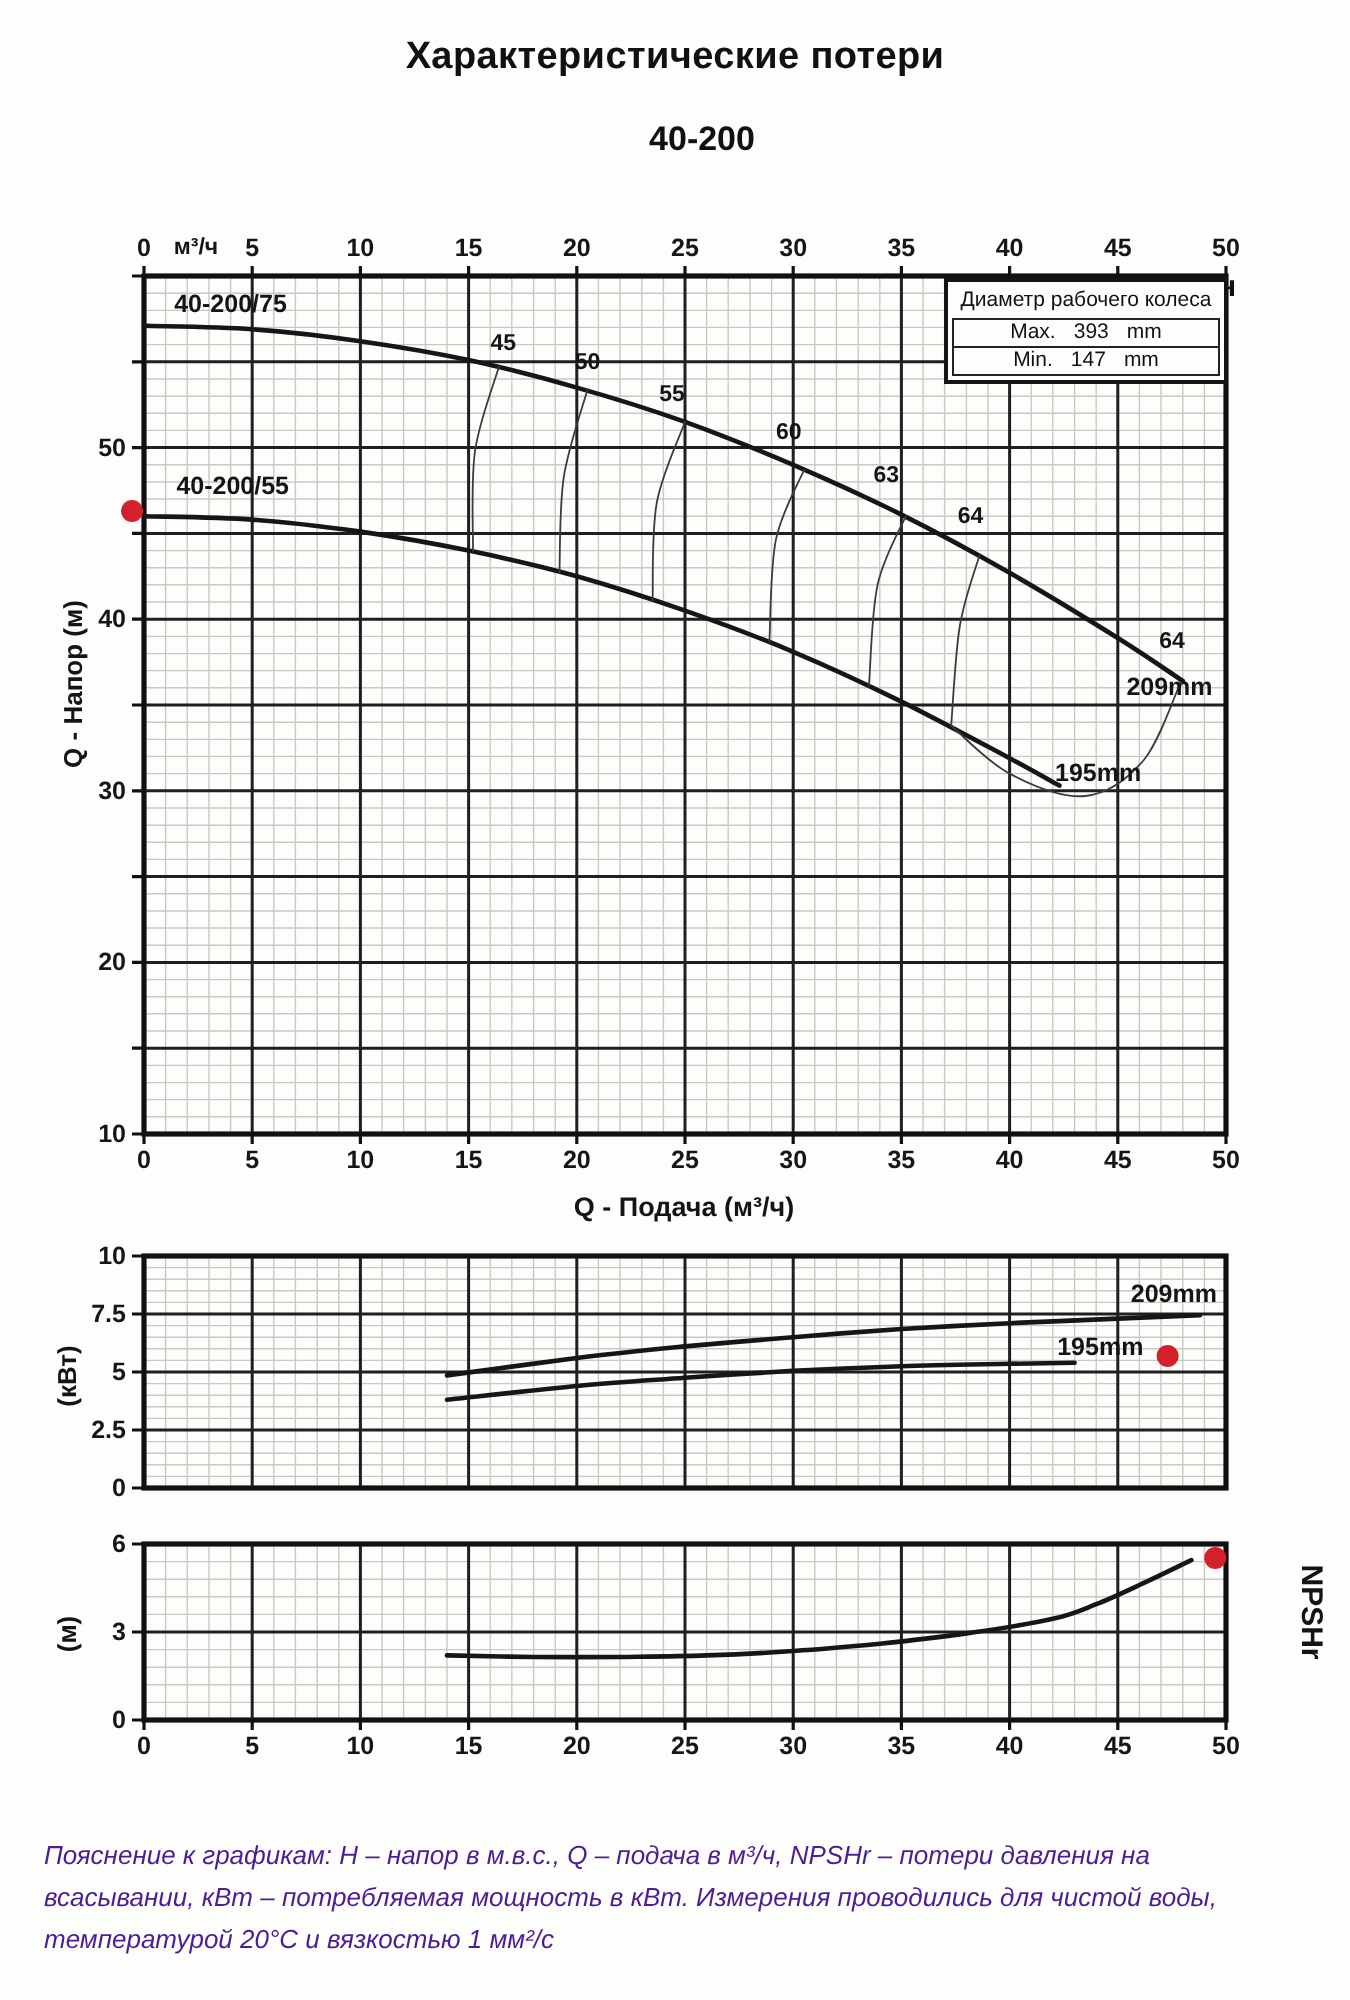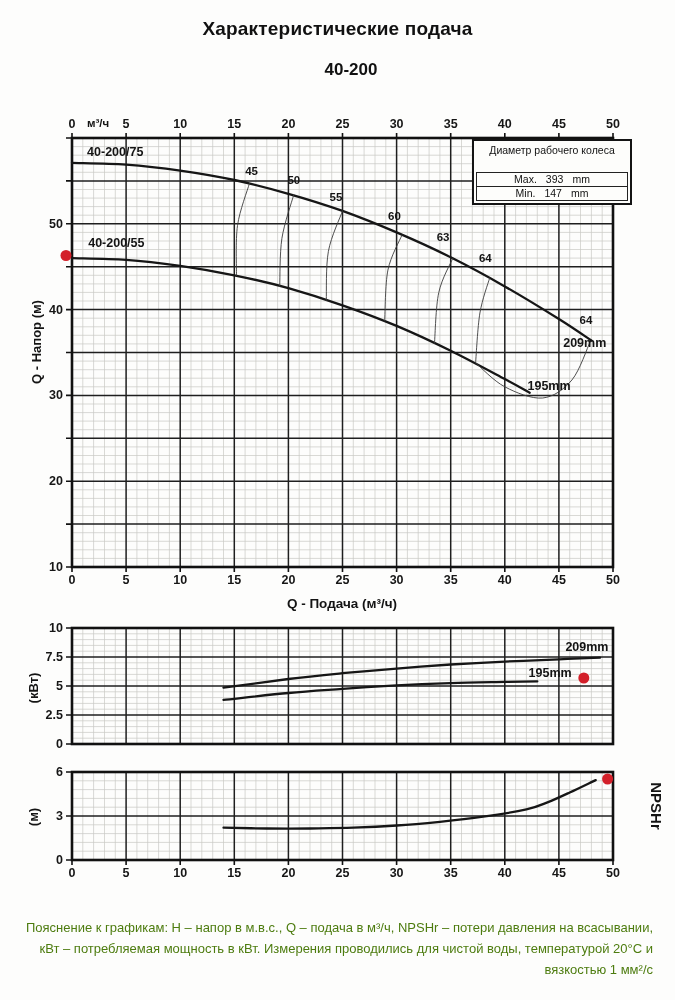--- a/index.html
+++ b/index.html
@@ -4,28 +4,28 @@
 <style>
   html,body{margin:0;padding:0;background:#ffffff;}
   #page{position:relative;width:675px;height:1000px;background:#fdfdfc;overflow:hidden;
         font-family:"Liberation Sans","DejaVu Sans",sans-serif;color:#111;}
   #charts{position:absolute;left:0;top:0;}
   .page-title{position:absolute;left:0;top:18px;width:675px;text-align:center;
               font-size:19px;font-weight:700;letter-spacing:.2px;}
   .model-title{position:absolute;left:16px;top:60px;width:670px;text-align:center;
                font-size:17px;font-weight:700;}
   .rpm-label{position:absolute;right:57px;top:88px;font-size:15px;font-weight:600;margin-top:47px;}
-  .legend{position:absolute;left:472px;top:139px;width:160px;background:#fdfdfb;
+  .legend{position:absolute;left:472px;top:139px;width:142px;background:#fdfdfb;
           border:2px solid #141414;box-sizing:border-box;font-size:10.5px;}
   .legend-title{text-align:center;padding:3px 0 2px;font-weight:500;}
-  .legend-rows{border:1.3px solid #222;margin:14px 2px 2px;}
+  .legend-rows{border:1.3px solid #222;margin:1px 2px 2px;}
   .legend-row{display:flex;justify-content:center;gap:9px;padding:0 0 1px;}
   .legend-row + .legend-row{border-top:1.3px solid #222;align-items:center;}
-  .caption{position:absolute;left:22px;top:918px;width:631px;text-align:right;
-           font-size:13px;line-height:1.6;color:#4d7c0f;}
+  .caption{position:absolute;left:22px;top:918px;width:631px;text-align:left;
+           font-size:13px;line-height:1.6;color:#4c1d95;font-style:italic;}
 </style>
 </head>
 <body>
 
 <div id="page">
   <svg id="charts" width="675" height="1000" viewBox="0 0 675 1000">
       <g>
         <path d="M82.8,138V567M93.6,138V567M104.5,138V567M115.3,138V567M136.9,138V567M147.7,138V567M158.6,138V567M169.4,138V567M191.0,138V567M201.8,138V567M212.7,138V567M223.5,138V567M245.1,138V567M255.9,138V567M266.8,138V567M277.6,138V567M299.2,138V567M310.0,138V567M320.9,138V567M331.7,138V567M353.3,138V567M364.1,138V567M375.0,138V567M385.8,138V567M407.4,138V567M418.2,138V567M429.1,138V567M439.9,138V567M461.5,138V567M472.3,138V567M483.2,138V567M494.0,138V567M515.6,138V567M526.4,138V567M537.3,138V567M548.1,138V567M569.7,138V567M580.5,138V567M591.4,138V567M602.2,138V567M72,558.4H613M72,549.8H613M72,541.3H613M72,532.7H613M72,515.5H613M72,506.9H613M72,498.4H613M72,489.8H613M72,472.6H613M72,464.0H613M72,455.5H613M72,446.9H613M72,429.7H613M72,421.1H613M72,412.6H613M72,404.0H613M72,386.8H613M72,378.2H613M72,369.7H613M72,361.1H613M72,343.9H613M72,335.3H613M72,326.8H613M72,318.2H613M72,301.0H613M72,292.4H613M72,283.9H613M72,275.3H613M72,258.1H613M72,249.5H613M72,241.0H613M72,232.4H613M72,215.2H613M72,206.6H613M72,198.1H613M72,189.5H613M72,172.3H613M72,163.7H613M72,155.2H613M72,146.6H613" stroke="#c9c9c4" stroke-width="0.7" fill="none"></path>
         <path d="M72.0,138V567M126.1,138V567M180.2,138V567M234.3,138V567M288.4,138V567M342.5,138V567M396.6,138V567M450.7,138V567M504.8,138V567M558.9,138V567M613.0,138V567M72,567.0H613M72,524.1H613M72,481.2H613M72,438.3H613M72,395.4H613M72,352.5H613M72,309.6H613M72,266.7H613M72,223.8H613M72,180.9H613M72,138.0H613" stroke="#1f1f1f" stroke-width="1.5" fill="none"></path>
         <rect x="72" y="138" width="541" height="429" fill="none" stroke="#111111" stroke-width="2.6"></rect>
@@ -118,21 +118,21 @@
         <text x="558.9" y="877" text-anchor="middle" font-size="12.5" font-weight="600" fill="#161616">45</text>
         <text x="613.0" y="877" text-anchor="middle" font-size="12.5" font-weight="600" fill="#161616">50</text>
         <text x="63" y="776.0" text-anchor="end" font-size="12.5" font-weight="600" fill="#161616">6</text>
         <text x="63" y="820.0" text-anchor="end" font-size="12.5" font-weight="600" fill="#161616">3</text>
         <text x="63" y="864.0" text-anchor="end" font-size="12.5" font-weight="600" fill="#161616">0</text>
         <text x="38" y="817" text-anchor="middle" font-size="13" font-weight="700" fill="#141414" transform="rotate(-90 38 817)">(м)</text>
         <text x="651" y="806" text-anchor="middle" font-size="15" font-weight="600" fill="#141414" transform="rotate(90 651 806)">NPSHr</text>
       </g>
     </svg>
 
-  <div class="page-title">Характеристические подача</div>
+  <div class="page-title">Характеристические потери</div>
   <div class="model-title">40-200</div>
   <div class="rpm-label">2900об/мин</div>
 
   <div class="legend">
     <div class="legend-title">Диаметр рабочего колеса</div>
     <div class="legend-rows">
       <div class="legend-row">
         <span>Max.</span>
         <span>393</span>
         <span>mm</span>

